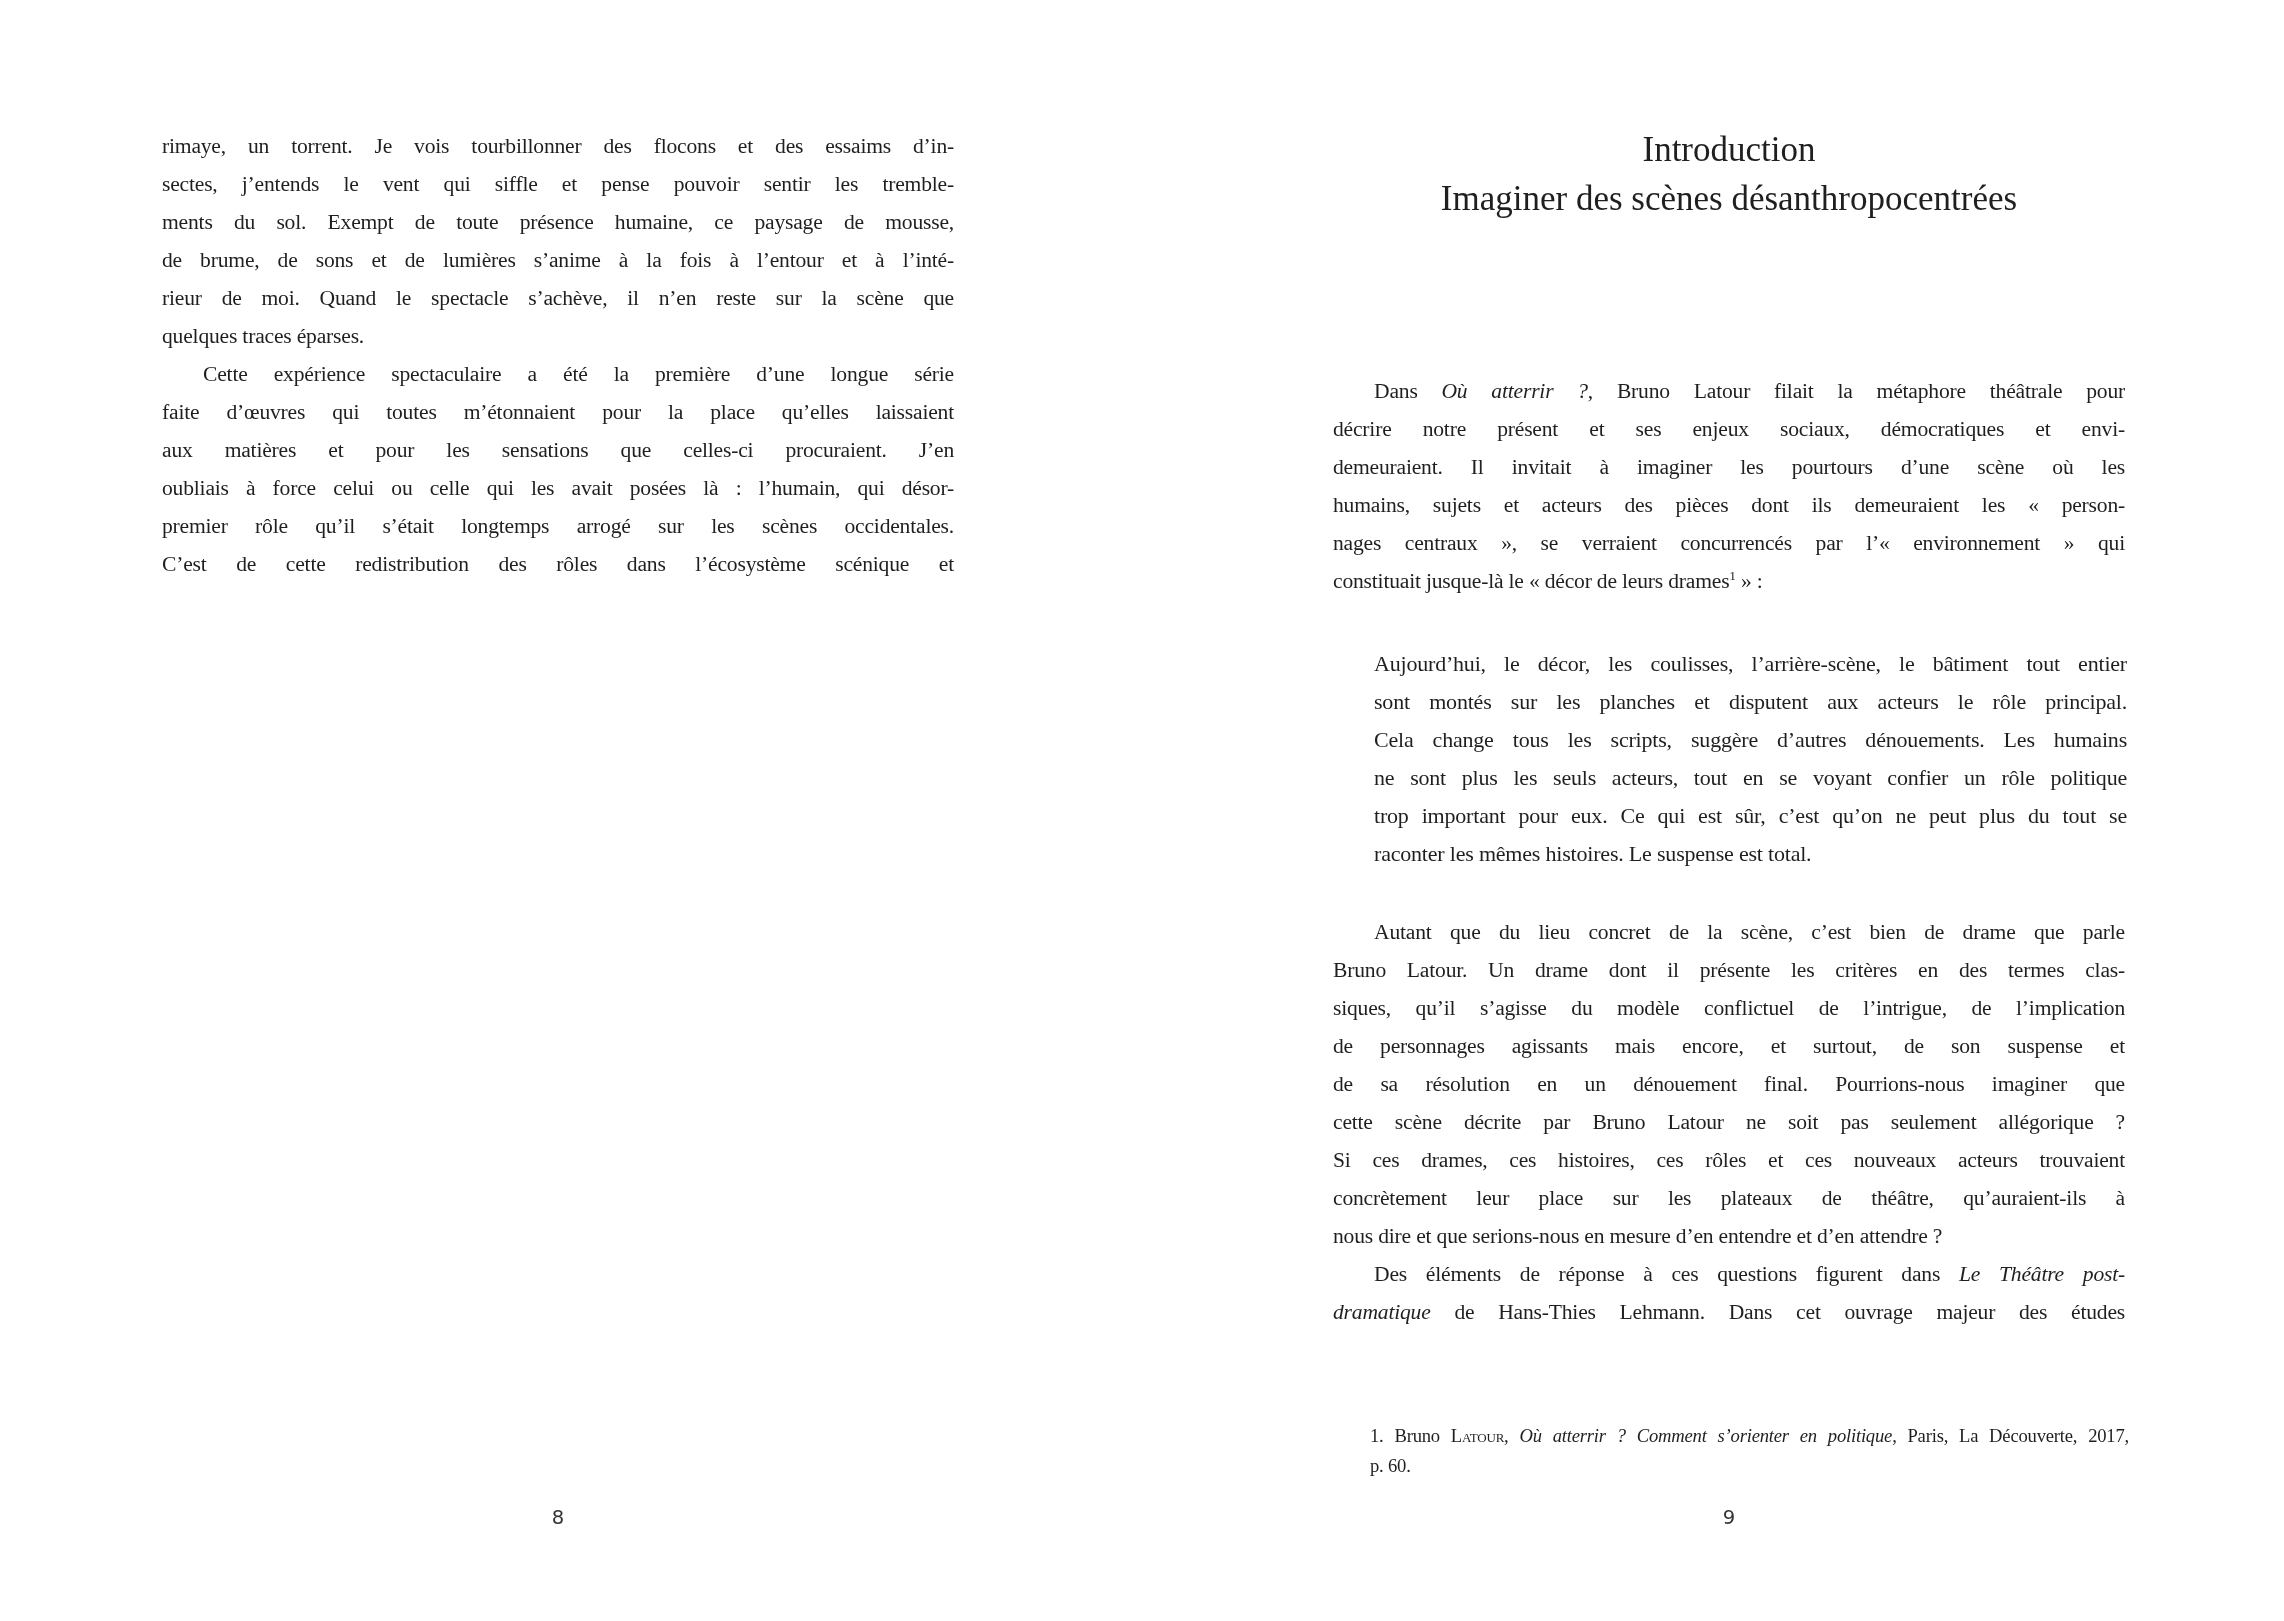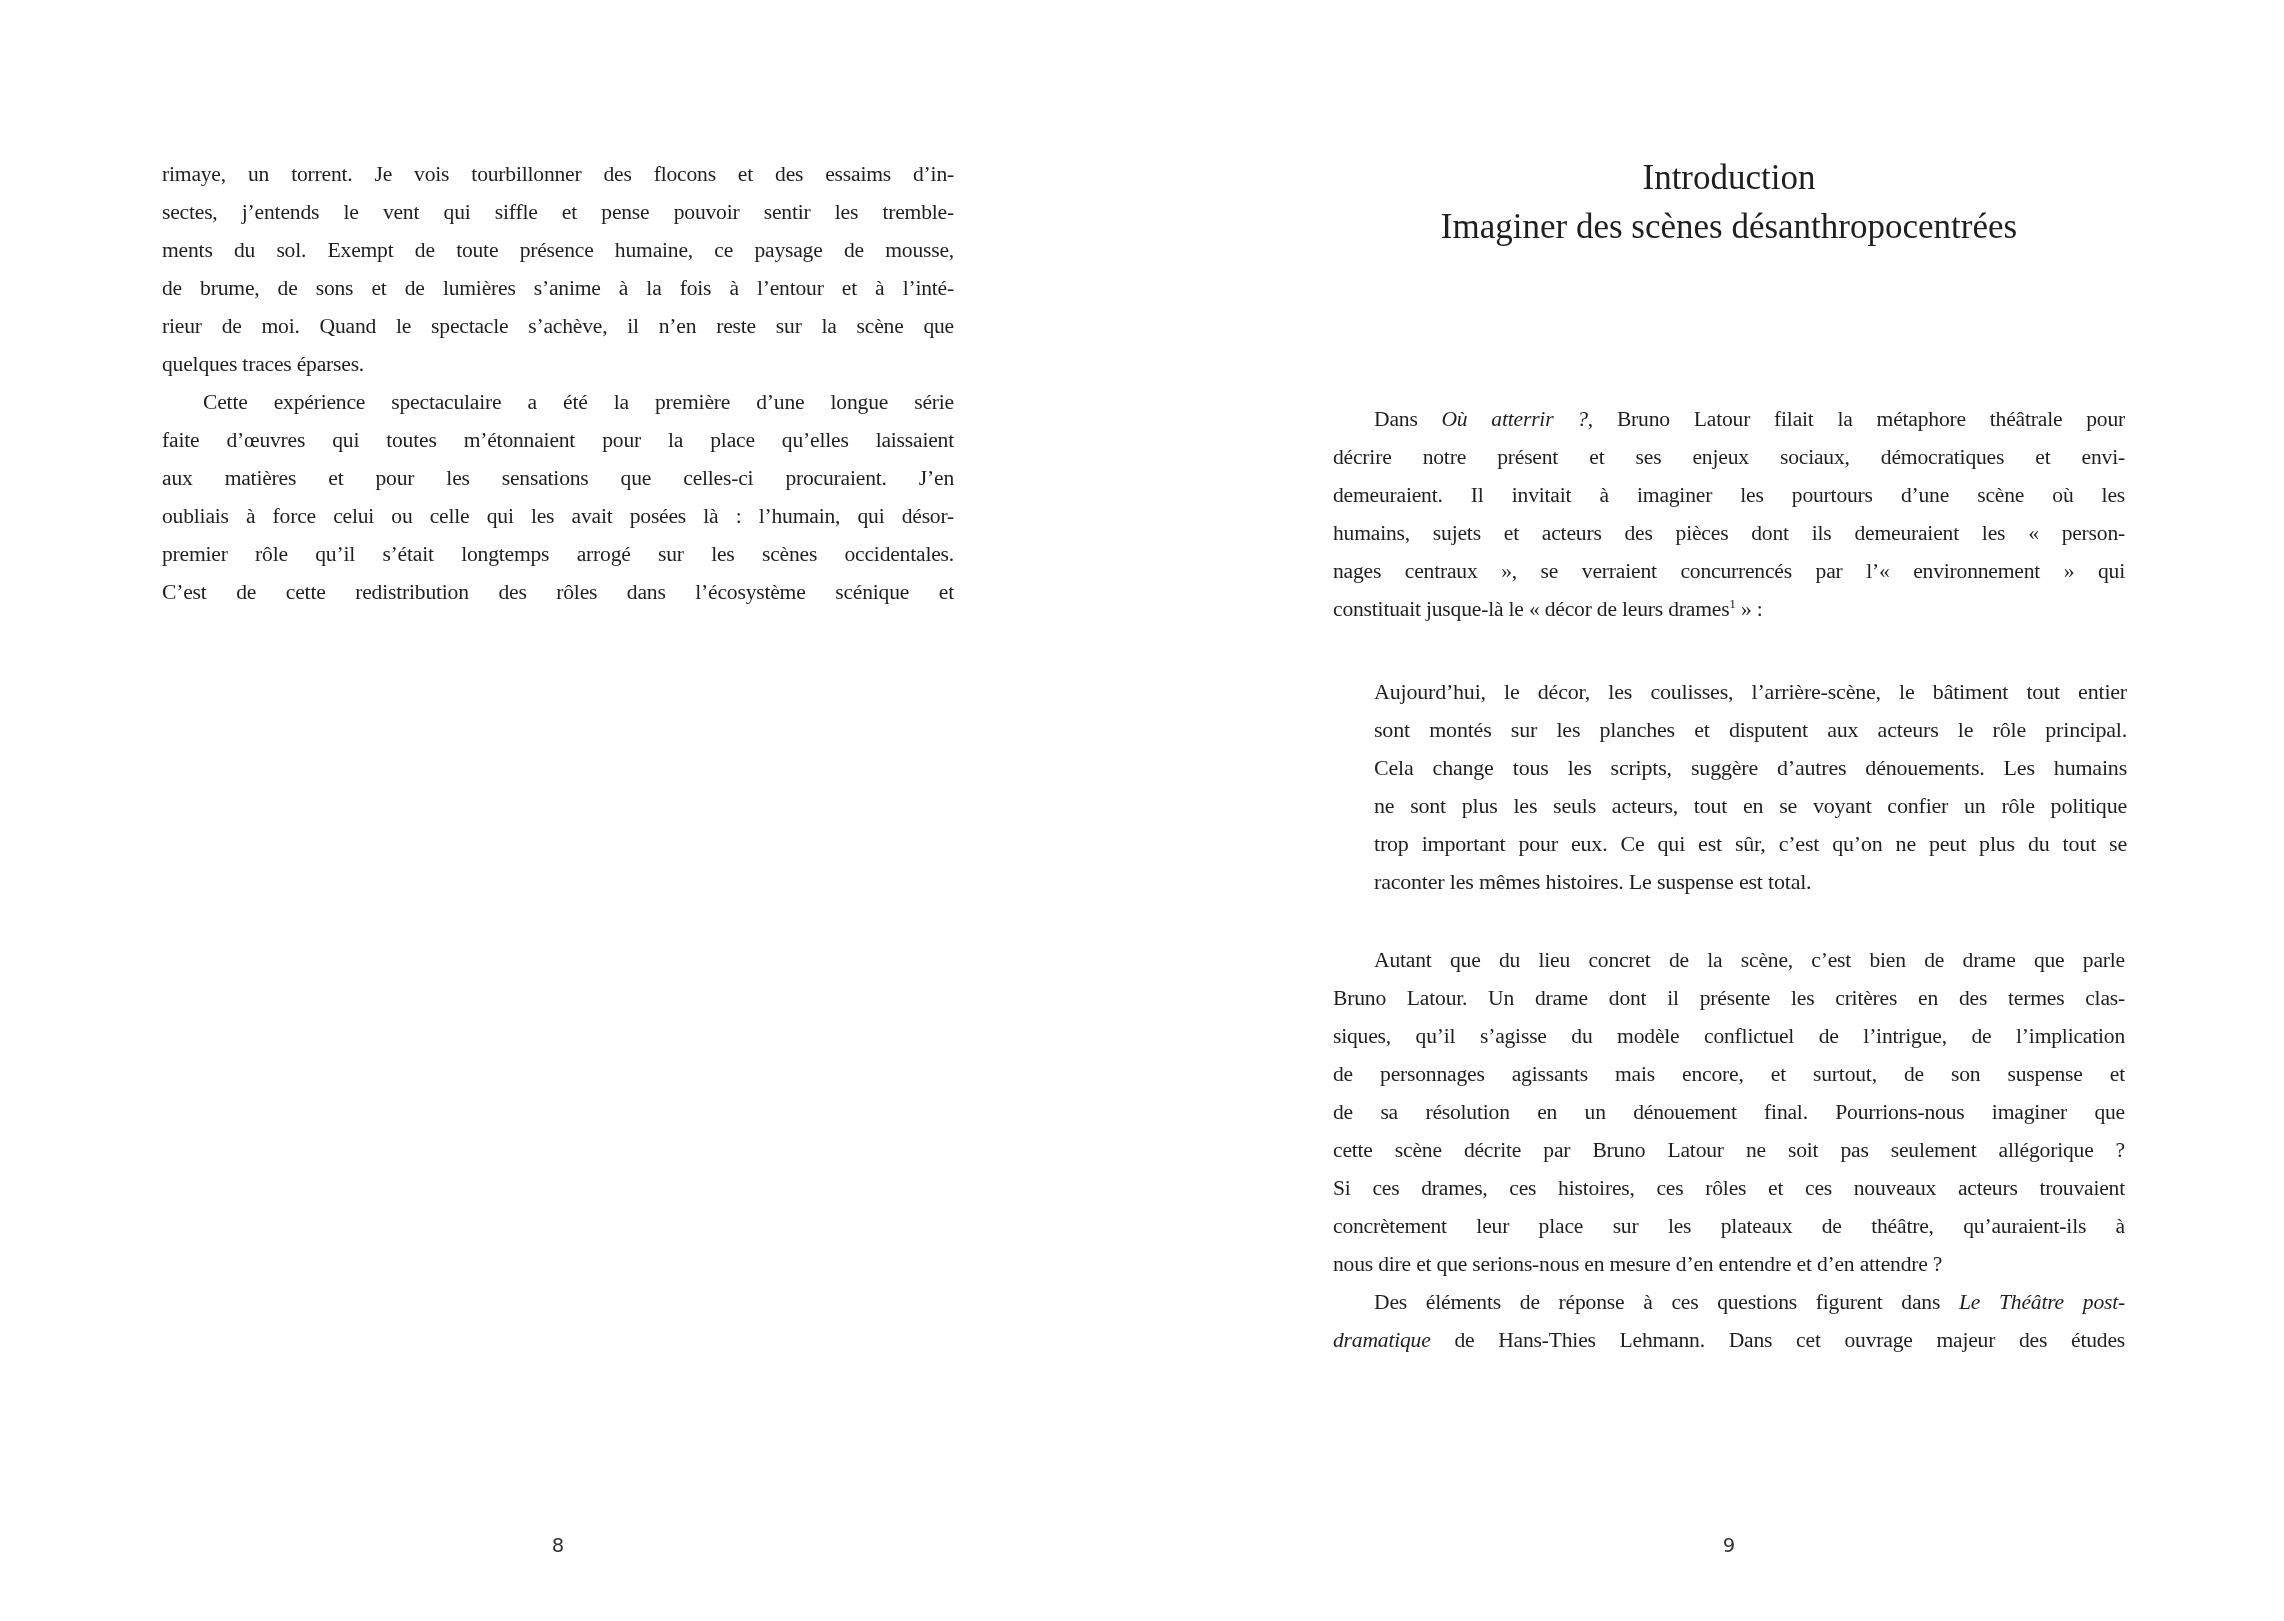--- a/index.html
+++ b/index.html
@@ -8,21 +8,20 @@
     background: #ffffff;
   }
   .spread {
     position: relative;
     width: 2285px;
     height: 1549px;
     background: #ffffff;
     font-family: "Liberation Serif", serif;
     color: #1f1f1f;
     overflow: hidden;
-    margin-top: 28px;
   }
   .textblock {
     position: absolute;
     font-size: 21.6px;
     line-height: 38px;
     letter-spacing: -0.2px;
   }
   .para { margin: 0; }
   .para.indent .line:first-child { text-indent: 41px; }
   .line {
@@ -138,19 +137,25 @@
         <div class="line"><span>Si ces drames, ces histoires, ces rôles et ces nouveaux acteurs trouvaient</span></div>
         <div class="line"><span>concrètement leur place sur les plateaux de théâtre, qu’auraient-ils à</span></div>
         <div class="line last"><span>nous dire et que serions-nous en mesure d’en entendre et d’en attendre ?</span></div>
       </div>
       <div class="para indent">
         <div class="line"><span>Des éléments de réponse à ces questions figurent dans </span><span class="i">Le Théâtre post-</span></div>
         <div class="line"><span class="i">dramatique</span><span> de Hans-Thies Lehmann. Dans cet ouvrage majeur des études</span></div>
       </div>
     </div>
 
+  <div id="footnote" class="textblock">
+      <div class="para">
+        <div class="line"><span>1. Bruno </span><span class="sc">Latour</span><span>, </span><span class="i">Où atterrir ? Comment s’orienter en politique</span><span>, Paris, La Découverte, 2017,</span></div>
+        <div class="line last"><span>p. 60.</span></div>
+      </div>
+    </div>
 
   <div id="page-number-left" class="page-number">8</div>
 
   <div id="page-number-right" class="page-number">9</div>
 
 </div>
 
 
 </body></html>

